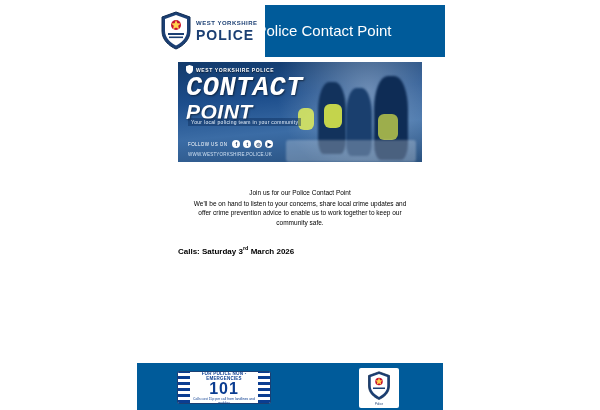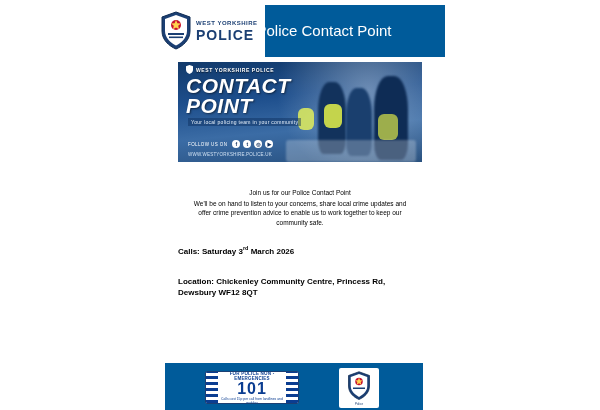--- a/index.html
+++ b/index.html
@@ -106,21 +106,21 @@
     width: 130px;
   }
   .photo .banner .ct1, .photo .banner .ct2 {
     color: #ffffff;
     font-weight: bold;
     font-style: italic;
     letter-spacing: 0.5px;
     text-shadow: 1px 1px 2px rgba(0,0,0,0.5);
     line-height: 0.95;
   }
-  .photo .banner .ct1 { font-size: 21px; }
+  .photo .banner .ct1 { font-size: 27px; font-family: Liberation Mono, monospace; }
   .photo .banner .ct2 { font-size: 21px; }
   .photo .wy-small {
     position: absolute;
     left: 8px;
     top: 3px;
     display: flex;
     align-items: center;
     gap: 3px;
   }
   .photo .wy-small .t {
@@ -207,23 +207,23 @@
     font-weight: bold;
     color: #000000;
     line-height: 11px;
   }
   .details .row { margin-bottom: 19px; }
   .details .row:last-child { margin-bottom: 0; }
   .details sup { font-size: 5.5px; vertical-align: super; }
   
   .footer {
     position: absolute;
-    left: 165px;
+    left: 137px;
     top: 363px;
-    width: 258px;
+    width: 306px;
     height: 47px;
     background: #005b9a;
   }
   .plate {
     position: absolute;
     left: 40px;
     top: 8px;
     width: 92px;
     height: 31px;
     background: #ffffff;
@@ -350,25 +350,20 @@
     <div>We'll be on hand to listen to your concerns, share local crime updates and</div>
     <div>offer crime prevention advice to enable us to work together to keep our</div>
     <div>community safe.</div>
   </div>
 
   <div class="details">
     <div class="row">
       <span>Calls:</span>
       <span>Saturday 3</span><sup>rd</sup><span> March 2026</span>
     </div>
-    <div class="row">
-      <span>Location:</span>
-      <span>Chickenley Community Centre, Princess Rd,</span>
-      <div>Dewsbury WF12 8QT</div>
-    </div>
   </div>
 
   <div class="footer">
     <div class="plate">
       <div class="blueband"></div>
       <div class="ptext">
         <div class="top">FOR POLICE NON - EMERGENCIES</div>
         <div class="num">101</div>
         <div class="bot">Calls cost 15p per call from landlines and mobiles</div>
       </div>

